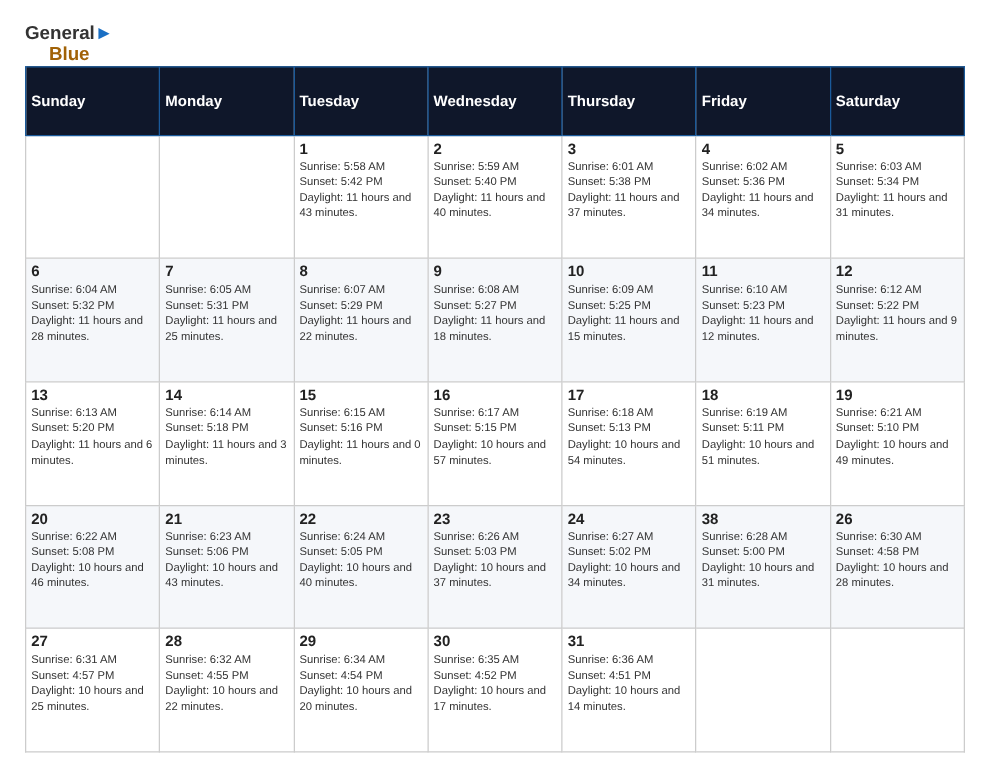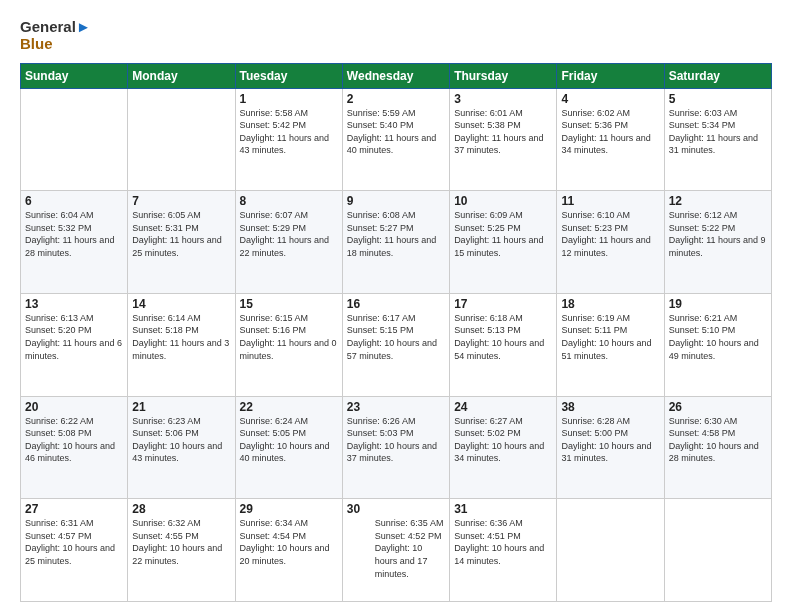--- a/index.html
+++ b/index.html
@@ -14,21 +14,21 @@
       width: 792px;
       height: 612px;
       padding: 18px 20px 10px 20px;
       display: flex;
       flex-direction: column;
     }
     .header {
       display: flex;
       justify-content: space-between;
       align-items: flex-start;
-      margin-bottom: 10px;
+      text-align: center;
     }
     .logo {
       display: flex;
       align-items: center;
       gap: 4px;
     }
     .title-block {
       text-align: right;
     }
     .month-title {
@@ -42,25 +42,25 @@
       color: #555;
       margin-top: 2px;
     }
     .calendar {
       width: 100%;
       border-collapse: collapse;
       flex: 1;
       table-layout: fixed;
     }
     .calendar thead tr th {
-      background-color: #15803d;
+      background-color: #0f172a;
       color: #fff;
       font-size: 12px;
       font-weight: bold;
-      padding: 5px 4px;
+      padding: 20px 4px;
       text-align: left;
       border: 1px solid #1a5a9a;
     }
     .calendar tbody tr td {
       border: 1px solid #ccc;
       vertical-align: top;
       padding: 3px 4px;
       font-size: 9.5px;
       color: #222;
       background: #fff;
@@ -294,21 +294,21 @@
 Daylight: 10 hours and 22 minutes.</div>
           </td>
           <td>
             <div class="day-number">29</div>
             <div class="day-info" style="white-space: pre-line;">Sunrise: 6:34 AM
 Sunset: 4:54 PM
 Daylight: 10 hours and 20 minutes.</div>
           </td>
           <td>
             <div class="day-number">30</div>
-            <div class="day-info" style="white-space: pre-line; margin-left: 28px;">Sunrise: 6:35 AM
+            <div class="day-info" style="white-space: pre-line;">Sunrise: 6:35 AM
 Sunset: 4:52 PM
 Daylight: 10 hours and 17 minutes.</div>
           </td>
           <td>
             <div class="day-number">31</div>
             <div class="day-info" style="white-space: pre-line;">Sunrise: 6:36 AM
 Sunset: 4:51 PM
 Daylight: 10 hours and 14 minutes.</div>
           </td>
           <td class="empty"></td>

